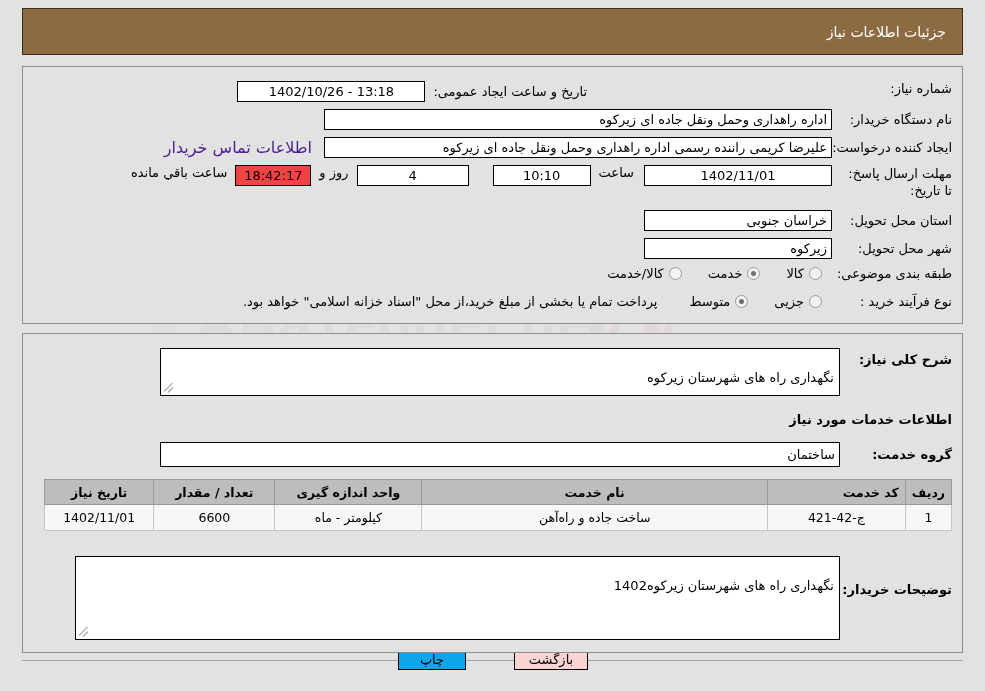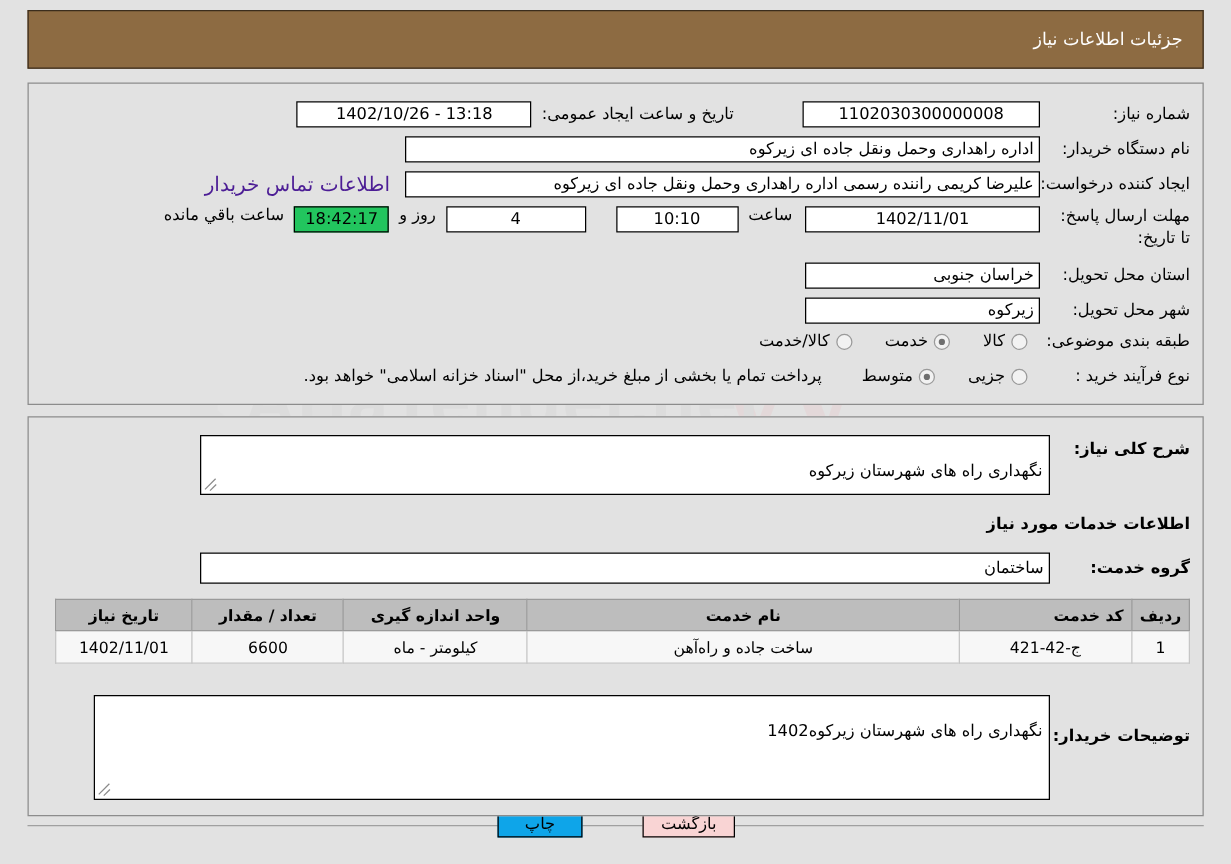--- a/index.html
+++ b/index.html
@@ -61,21 +61,21 @@
   }
   .lbl-b { font-weight: bold; }
 
   .fld {
     background: #ffffff; border: 1px solid #000000;
     font-size: 13px; color: #000;
     display: flex; align-items: center;
     padding: 0 4px; height: 21px; overflow: hidden; white-space: nowrap;
   }
   .fld.center { justify-content: center; }
-  .fld.cream { background: #22c55e; }
+  .fld.cream { background: #ef4444; }
 
   .link { color: #4c1d95; font-size: 16px; white-space: nowrap; cursor: pointer; }
 
   
   .radio-group { display: flex; align-items: center; gap: 0; }
   .radio-item { display: flex; align-items: center; gap: 5px; margin-left: 26px; }
   .radio {
     width: 13px; height: 13px; border-radius: 50%;
     border: 1px solid #9a9a9a; background: #f2f2f2;
     display: inline-block; position: relative; flex: 0 0 auto;
@@ -139,21 +139,20 @@
   </div>
 
   <div class="titlebar">
     <span>جزئیات اطلاعات نیاز</span>
   </div>
 
   <div class="panel" id="panel-top">
 
     <div class="row" style="right:10px; top:14px;">
       <div class="lbl" style="width:112px;">شماره نیاز:</div>
-      <div class="fld center" style="width:190px; margin-right:8px;">1102030300000008</div>
     </div>
     <div class="row" style="right:375px; top:14px;">
       <div class="lbl">تاریخ و ساعت ایجاد عمومی:</div>
       <div class="fld center" style="width:188px; margin-right:8px;">13:18 - 1402/10/26</div>
     </div>
 
     <div class="row" style="right:10px; top:42px;">
       <div class="lbl" style="width:112px;">نام دستگاه خریدار:</div>
       <div class="fld" style="width:508px; margin-right:8px;">اداره راهداری وحمل ونقل جاده ای زیرکوه</div>
     </div>

